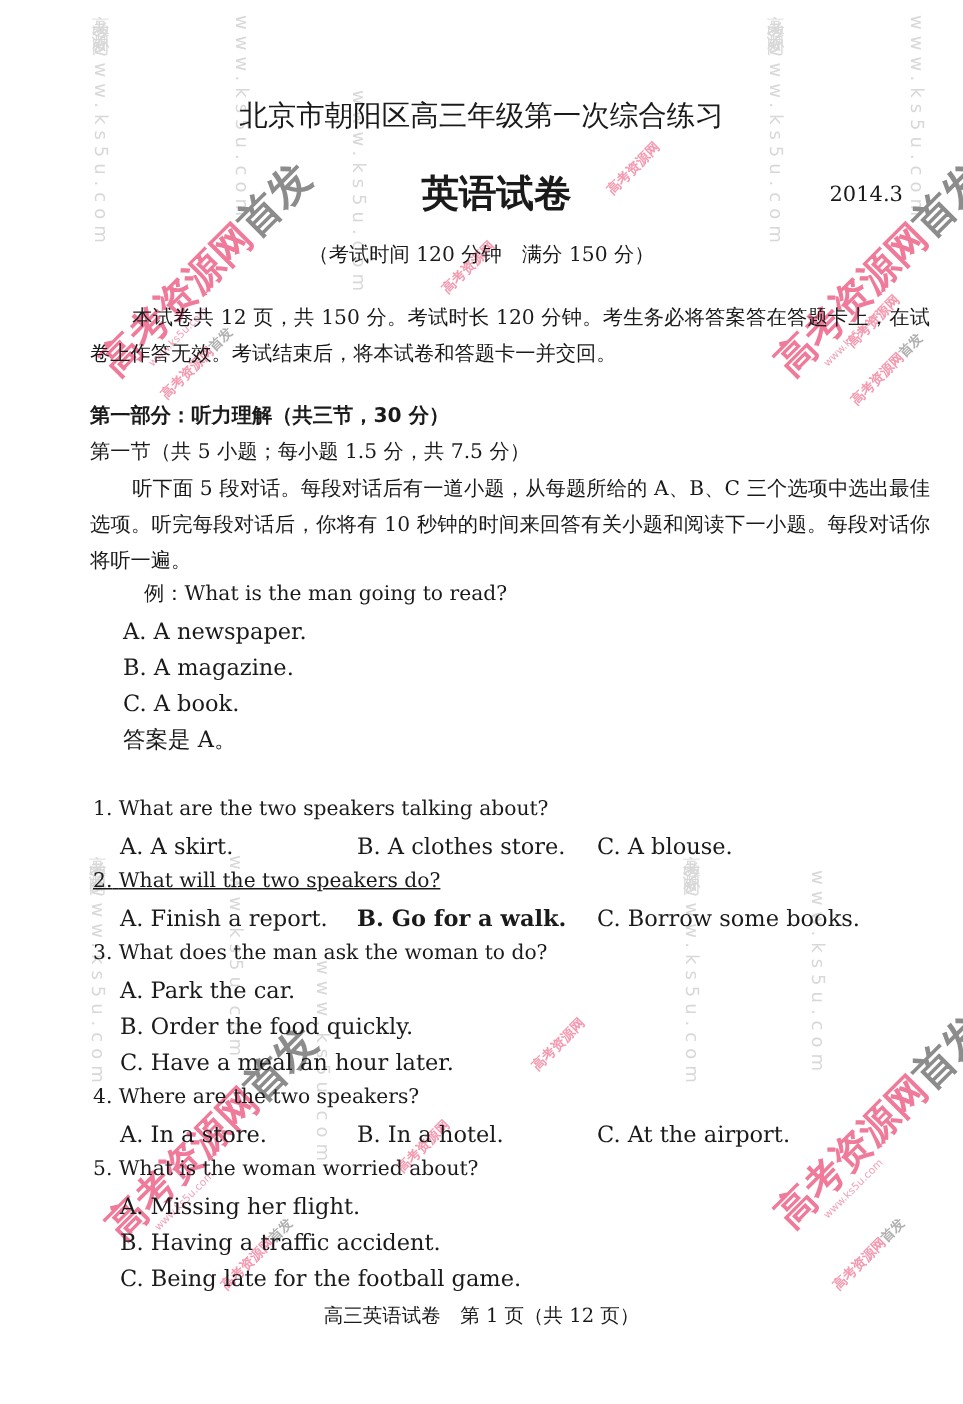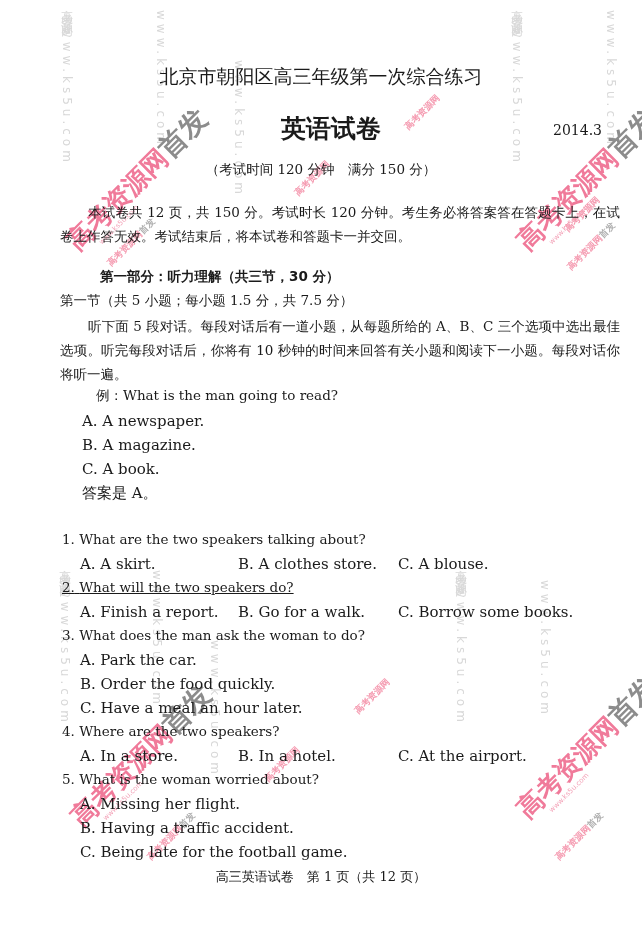--- a/index.html
+++ b/index.html
@@ -23,21 +23,21 @@
   .wm-small .g { color: #b0b0b0; }
 
   .content { position: absolute; left: 0; top: 0; width: 642px; height: 848px; z-index: 1; }
   .abs { position: absolute; white-space: nowrap; text-align: center; }
   .title1 { left: 0; width: 642px; text-align: center; top: 64px; font-size: 19px; letter-spacing: 0px; }
   .title2 { left: 0; width: 642px; text-align: center; top: 112px; font-size: 25px; font-weight: bold; font-family: "DejaVu Sans", sans-serif; padding-left: 10px; }
   .date { left: 553px; top: 122px; font-size: 14px; }
   .subtitle { left: 0; width: 642px; text-align: center; top: 161px; font-size: 13.5px; }
   .para { left: 60px; width: 560px; font-size: 13.5px; line-height: 24px; white-space: normal; text-align: justify; }
   .para .indent { display: inline-block; width: 28px; }
-  .bold { font-weight: bold; font-family: "DejaVu Sans", sans-serif; margin-left: 40px; }
+  .bold { font-weight: bold; font-family: "DejaVu Sans", sans-serif; }
   .t { font-size: 13.5px; }
   .opt { font-size: 15px; }
   .footer { left: 0; width: 642px; text-align: center; top: 868px; font-size: 13px; }
 </style>
 </head>
 <body>
 
 <div class="wm-layer">
   <div class="wm-vert" style="left:58px; top:0px;">高考资源网 www.ks5u.com</div>
   <div class="wm-vert" style="left:154px; top:10px;">www.ks5u.com</div>
@@ -107,21 +107,21 @@
     <span>1.</span>&nbsp;<span>What are the two speakers talking about?</span>
   </div>
   <div class="abs opt" style="left:80px; top:555px;">A. A skirt.</div>
   <div class="abs opt" style="left:238px; top:555px;">B. A clothes store.</div>
   <div class="abs opt" style="left:398px; top:555px;">C. A blouse.</div>
 
   <div class="abs t" style="left:62px; top:579px;text-decoration:underline;">
     <span>2.</span>&nbsp;<span>What will the two speakers do?</span>
   </div>
   <div class="abs opt" style="left:80px; top:603px;">A. Finish a report.</div>
-  <div class="abs opt" style="left:238px; top:603px;">B. Go for a walk.</div>
+  <div class="abs opt" style="left:238px; top:603px;font-weight:bold;">B. Go for a walk.</div>
   <div class="abs opt" style="left:398px; top:603px;">C. Borrow some books.</div>
 
   <div class="abs t" style="left:62px; top:627px;">
     <span>3.</span>&nbsp;<span>What does the man ask the woman to do?</span>
   </div>
   <div class="abs opt" style="left:80px; top:651px;">A. Park the car.</div>
   <div class="abs opt" style="left:80px; top:675px;">B. Order the food quickly.</div>
   <div class="abs opt" style="left:80px; top:699px;">C. Have a meal an hour later.</div>
 
   <div class="abs t" style="left:62px; top:723px;">

